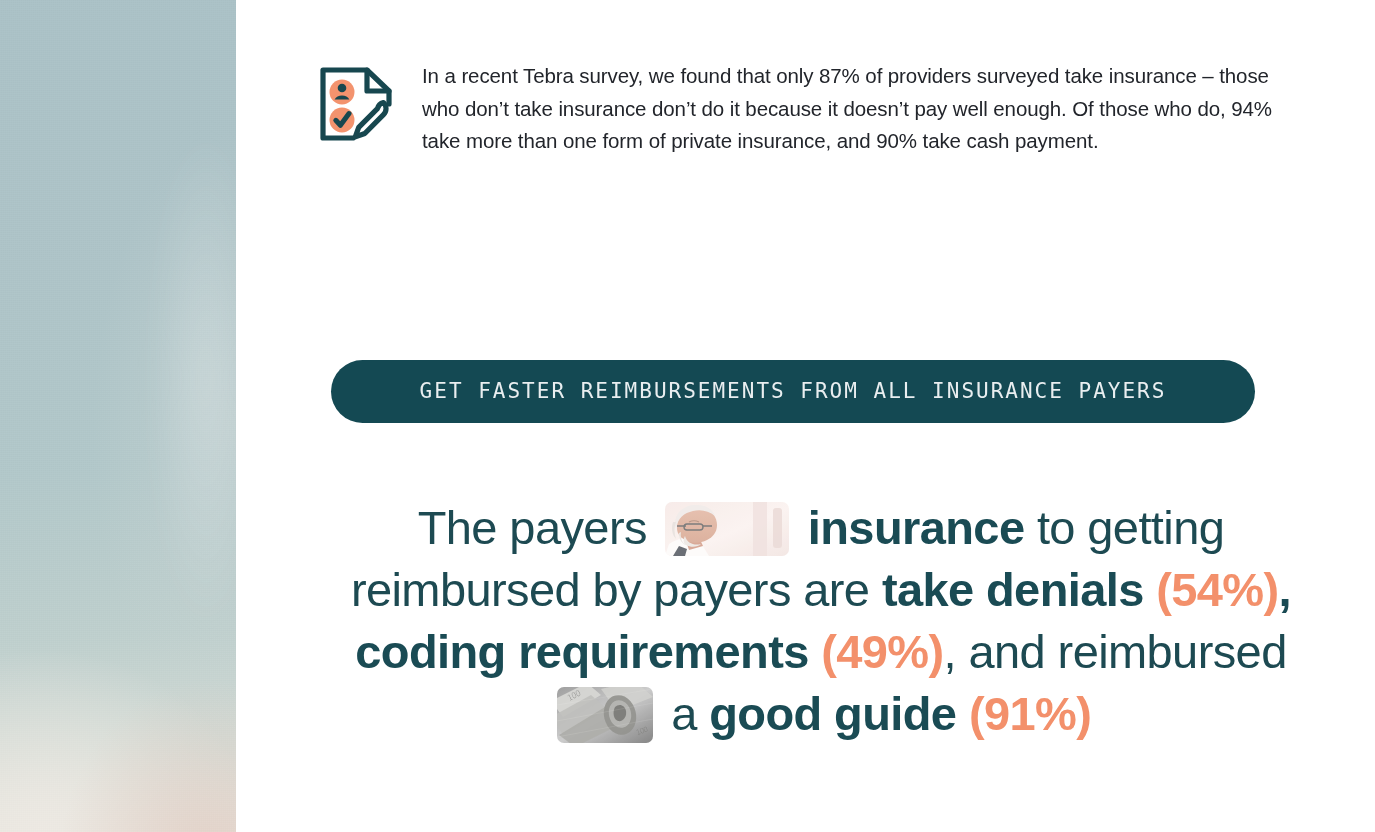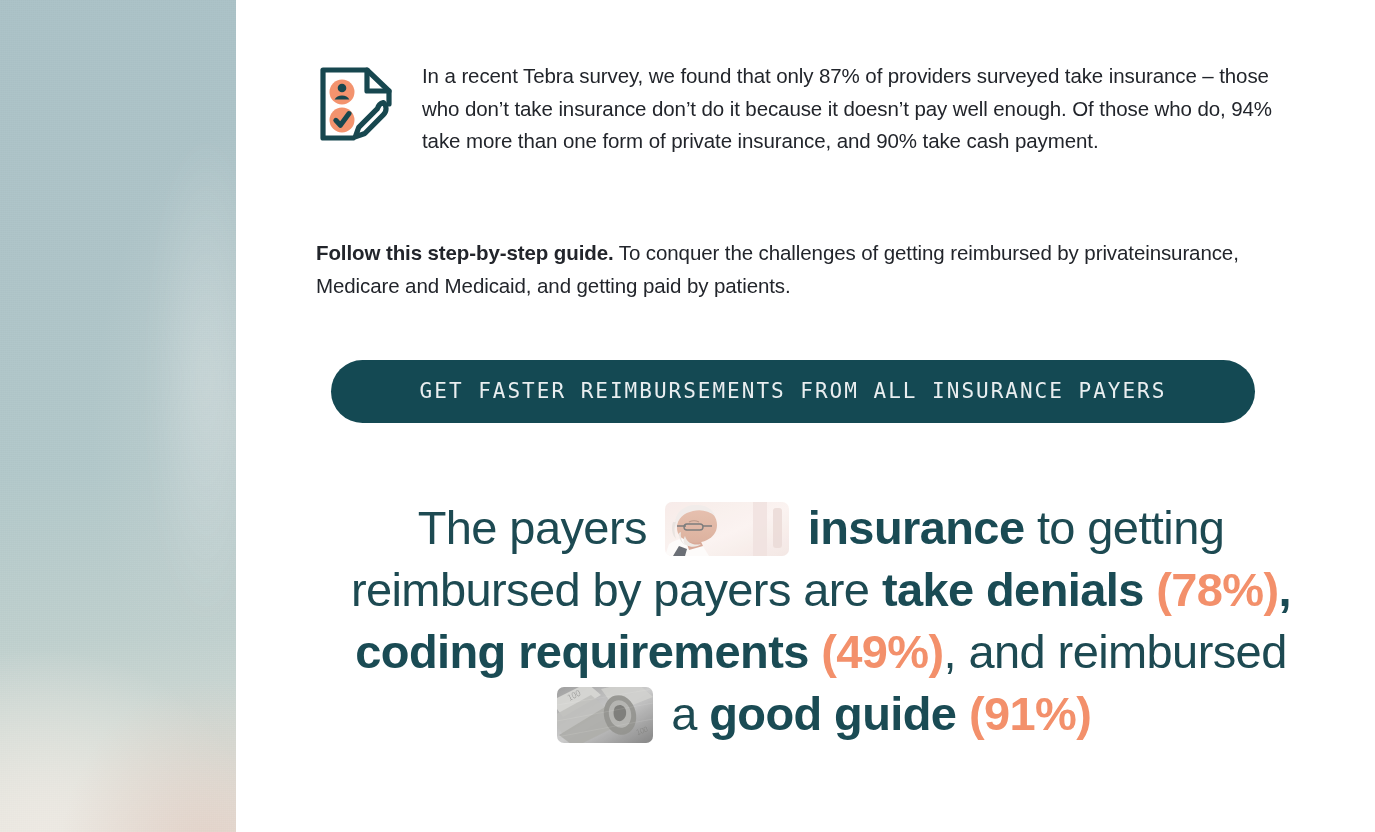--- a/index.html
+++ b/index.html
@@ -193,23 +193,20 @@
           <path d="M18.6 35.5 a8.2 7.2 0 0 1 14.8 0" fill="#17474f"></path>
           <circle cx="26" cy="56" r="12.5" fill="#f3936e"></circle>
           <path d="M19.8 56.3 l4.6 5 L33 49.6" fill="none" stroke="#17474f" stroke-width="5" stroke-linecap="round" stroke-linejoin="round"></path>
           <path d="M67.5 38.5 a8.6 8.6 0 0 1 0 12.2 L48.8 69.5 l-9.5 3.4 3.4 -9.5 18.7 -18.8 a8.6 8.6 0 0 1 6.1 -6.1 z" fill="#ffffff" stroke="#17474f" stroke-width="5.2" stroke-linecap="round" stroke-linejoin="round"></path>
           <path d="M58.4 45.6 l9.4 9.4" fill="none" stroke="#17474f" stroke-width="0"></path>
         </svg>
       </div>
       <div class="callout-text">In a recent Tebra survey, we found that only 87% of providers surveyed take insurance – those who don’t take insurance don’t do it because it doesn’t pay well enough. Of those who do, 94% take more than one form of private insurance, and 90% take cash payment.</div>
     </div>
 
-    <p class="guide">
-      <span class="lead">Follow this step-by-step guide.</span><span> To conquer the challenges of getting reimbursed by privateinsurance, Medicare and Medicaid, and getting paid by patients.</span>
-    </p>
 
     <button class="cta-button">GET FASTER REIMBURSEMENTS FROM ALL INSURANCE PAYERS</button>
 
     <h2 class="headline">
       <span>The payers</span>
 
       <span class="inline-img img-doctor">
         <svg viewBox="0 0 124 54" xmlns="http://www.w3.org/2000/svg" preserveAspectRatio="none">
           <defs>
             <linearGradient id="bgWhite" x1="0" y1="0" x2="1" y2="1">
@@ -242,21 +239,21 @@
           <path d="M22 22 h13 a3 3 0 0 1 0 6 h-13 a3 3 0 0 1 0 -6 Z" fill="none" stroke="#6b6b6b" stroke-width="1.4"></path>
           <path d="M38 24 h9" fill="none" stroke="#6b6b6b" stroke-width="1.3"></path>
           <path d="M12 24 h9" fill="none" stroke="#6b6b6b" stroke-width="1.3"></path>
 
           <path d="M24 20 C27 18.5 31 18.5 34 20" fill="none" stroke="#b08a78" stroke-width="1.2"></path>
 
           <rect width="124" height="54" fill="#ffffff" opacity="0.12"></rect>
         </svg>
       </span>
 
-      <span class="hl-strong">insurance</span><span> to getting reimbursed by payers are </span><span class="hl-strong">take denials</span> <span class="hl-pct">(78%)</span><span class="hl-comma">,</span>
+      <span class="hl-strong">insurance</span><span> to getting reimbursed by payers are </span><span class="hl-strong">take denials</span> <span class="hl-pct">(54%)</span><span class="hl-comma">,</span>
       <span class="hl-strong">coding requirements</span> <span class="hl-pct">(49%)</span><span>,</span><span> and reimbursed </span>
 
       <span class="inline-img img-money">
         <svg viewBox="0 0 96 56" xmlns="http://www.w3.org/2000/svg" preserveAspectRatio="none">
           <defs>
             <linearGradient id="billBg" x1="0" y1="0" x2="1" y2="1">
               <stop offset="0%" stop-color="#9a9a9a"></stop>
               <stop offset="50%" stop-color="#c9c9c9"></stop>
               <stop offset="100%" stop-color="#7e7e7e"></stop>
             </linearGradient>

